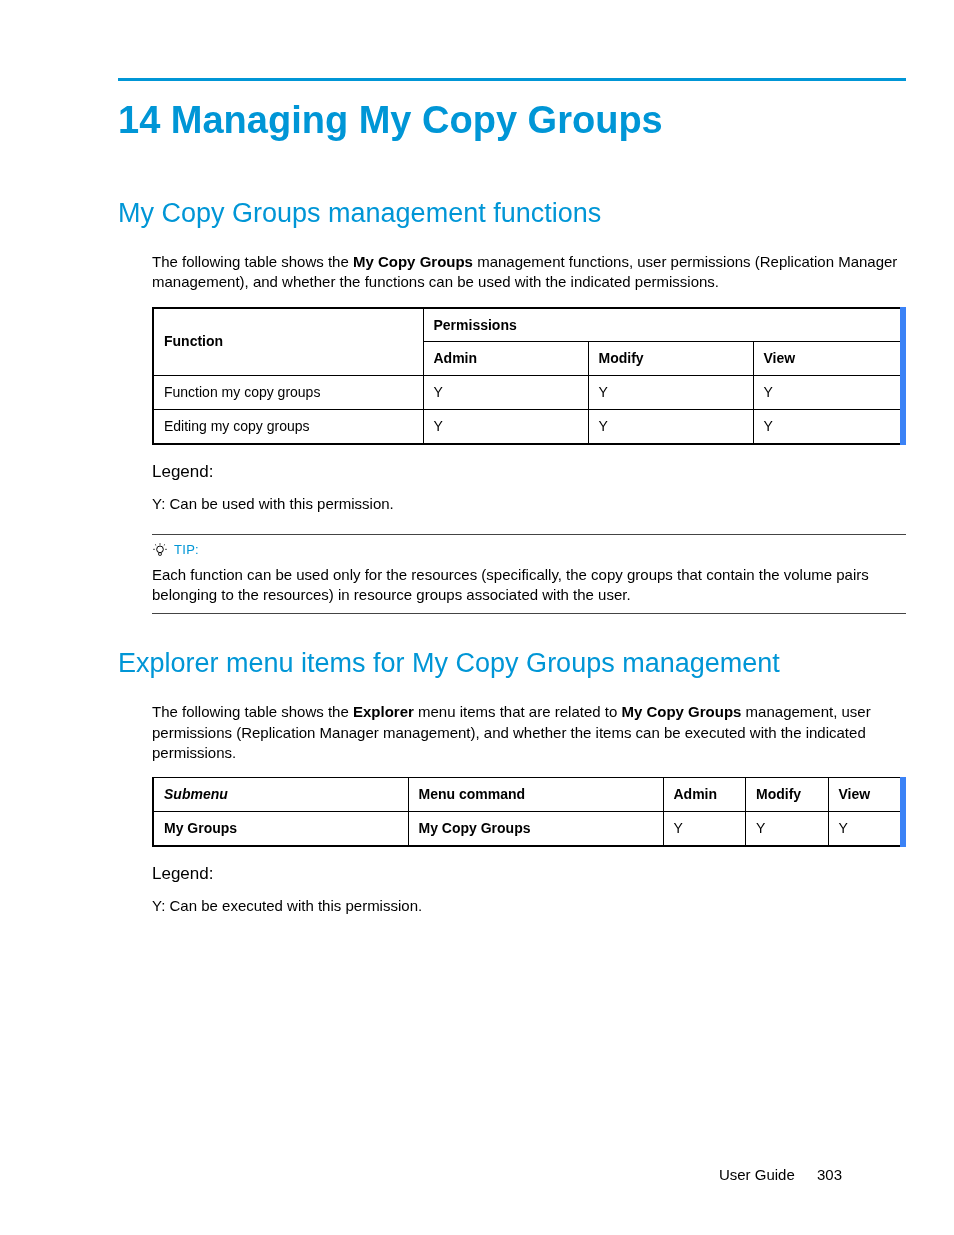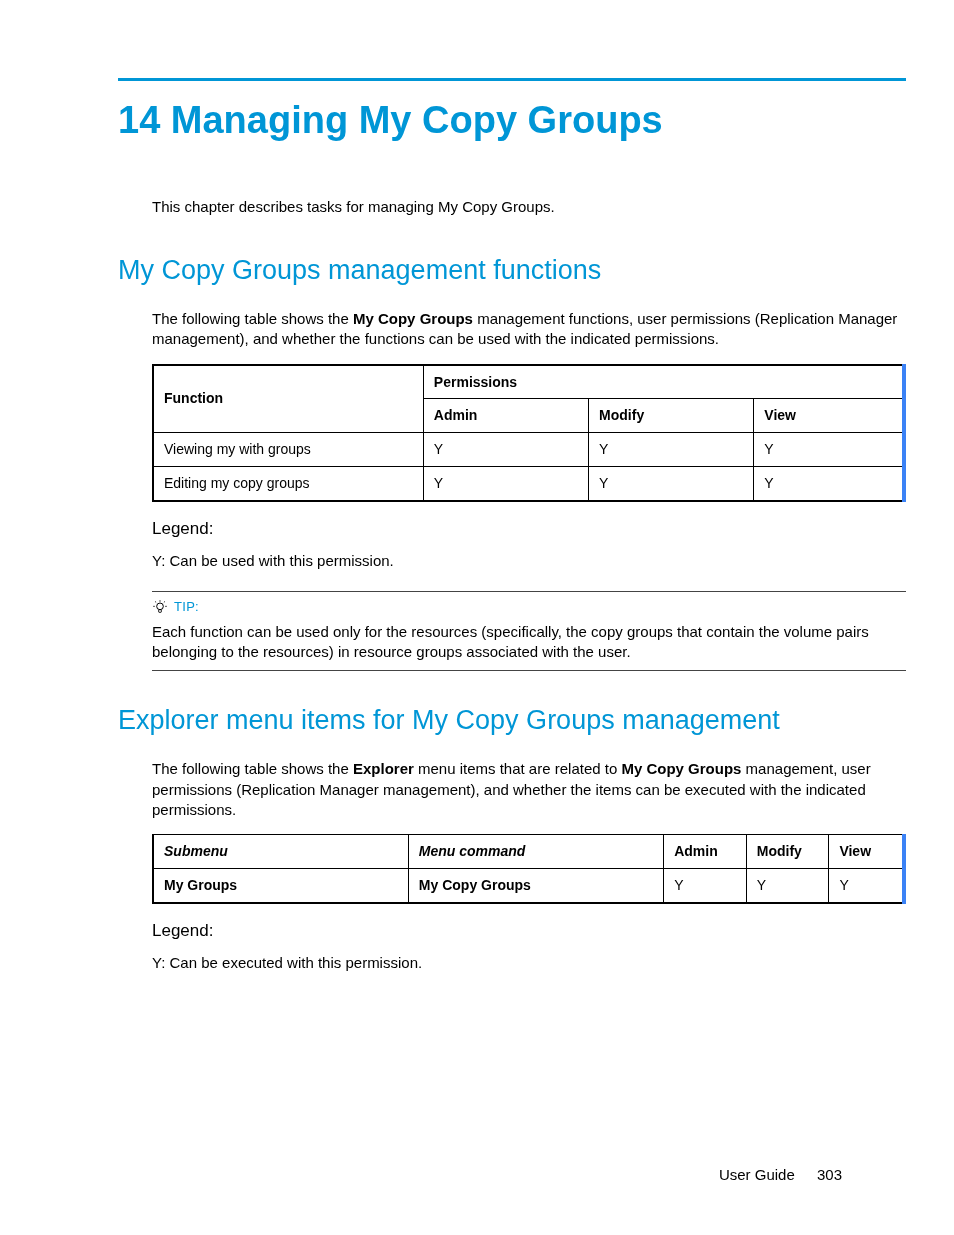--- a/index.html
+++ b/index.html
@@ -56,21 +56,21 @@
     margin: 14px 0 6px 0;
     font-size: 14px;
   }
   table.perm-table th, table.perm-table td {
     border: 1px solid #000;
     padding: 7px 10px;
     text-align: left;
     vertical-align: middle;
   }
   table.perm-table .outer-left { border-left: 2px solid #000; }
-  table.perm-table .outer-right { border-right: 4px solid #3b82f6; }
+  table.perm-table .outer-right { border-right: 6px solid #3b82f6; }
   table.perm-table .outer-top { border-top: 2px solid #000; }
   table.perm-table .outer-bottom { border-bottom: 2px solid #000; }
   table.perm-table th {
     font-weight: 700;
   }
   .legend {
     font-size: 17px;
     margin: 16px 0 6px 0;
   }
   .legend-line {
@@ -113,41 +113,40 @@
   .icon-tip svg { width: 16px; height: 16px; display: block; margin-top: 1px; }
 </style>
 </head>
 <body>
 
 <div class="page">
 
   <div class="top-rule"></div>
   <h1 class="chapter-title">14 Managing My Copy Groups</h1>
 
-  <p class="intro">This chapter describes tasks for managing My Copy Groups.</p>
 
   <h2 class="section-title">My Copy Groups management functions</h2>
   <div class="section-body">
     <p>
       <span>The following table shows the </span><span class="bold">My Copy Groups</span><span> management functions, user permissions (Replication Manager management), and whether the functions can be used with the indicated permissions.</span>
     </p>
 
     <table class="perm-table">
       <tbody>
           <tr>
         <th rowspan="2" class="outer-left outer-top" style="width:36%;">Function</th>
         <th colspan="3" class="outer-right outer-top">Permissions</th>
       </tr>
       <tr>
         <th style="width:22%;">Admin</th>
         <th style="width:22%;">Modify</th>
         <th class="outer-right" style="width:20%;">View</th>
       </tr>
       <tr>
-        <td class="outer-left">Viewing my with groups</td>
+        <td class="outer-left">Function my copy groups</td>
         <td>Y</td>
         <td>Y</td>
         <td class="outer-right">Y</td>
       </tr>
       <tr>
         <td class="outer-left outer-bottom">Editing my copy groups</td>
         <td class="outer-bottom">Y</td>
         <td class="outer-bottom">Y</td>
         <td class="outer-right outer-bottom">Y</td>
       </tr>
@@ -181,21 +180,21 @@
   <h2 class="section-title">Explorer menu items for My Copy Groups management</h2>
   <div class="section-body">
     <p>
       <span>The following table shows the </span><span class="bold">Explorer</span><span> menu items that are related to </span><span class="bold">My Copy Groups</span><span> management, user permissions (Replication Manager management), and whether the items can be executed with the indicated permissions.</span>
     </p>
 
     <table class="perm-table">
       <tbody>
       <tr>
         <th class="outer-left" style="width:34%;font-style:italic;">Submenu</th>
-        <th style="width:34%;font-style:italic;">Menu command</th>
+        <th style="width:34%;">Menu command</th>
         <th style="width:11%;">Admin</th>
         <th style="width:11%;">Modify</th>
         <th class="outer-right" style="width:10%;">View</th>
       </tr>
       <tr>
         <th class="outer-left outer-bottom">My Groups</th>
         <th class="outer-bottom">My Copy Groups</th>
         <td class="outer-bottom">Y</td>
         <td class="outer-bottom">Y</td>
         <td class="outer-right outer-bottom">Y</td>

